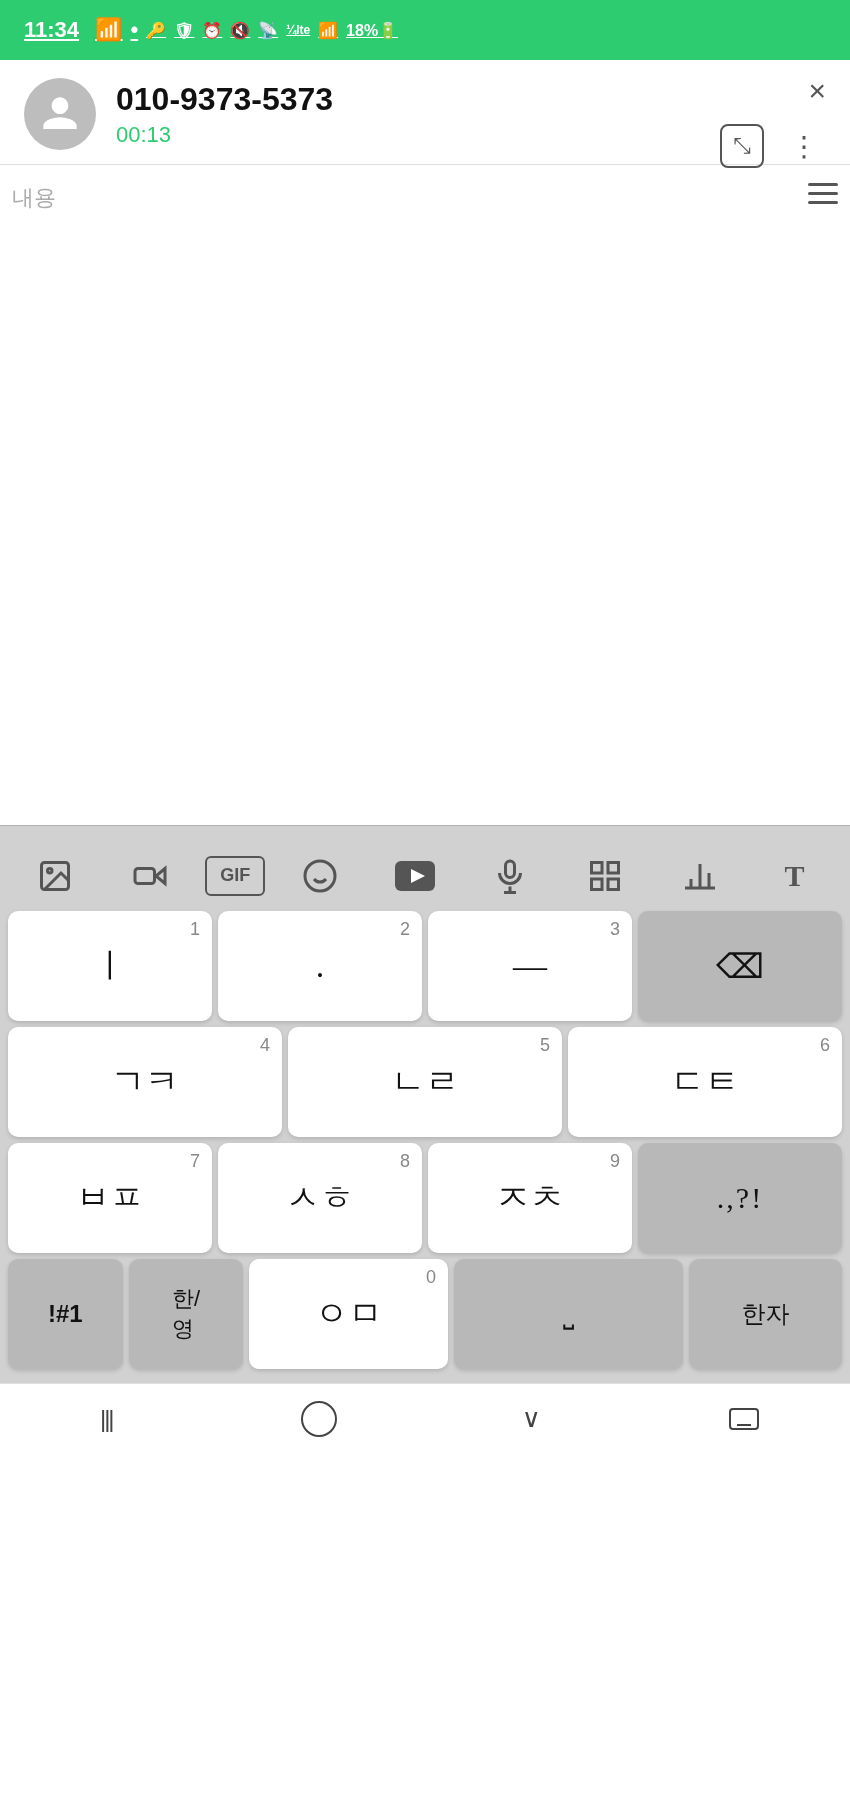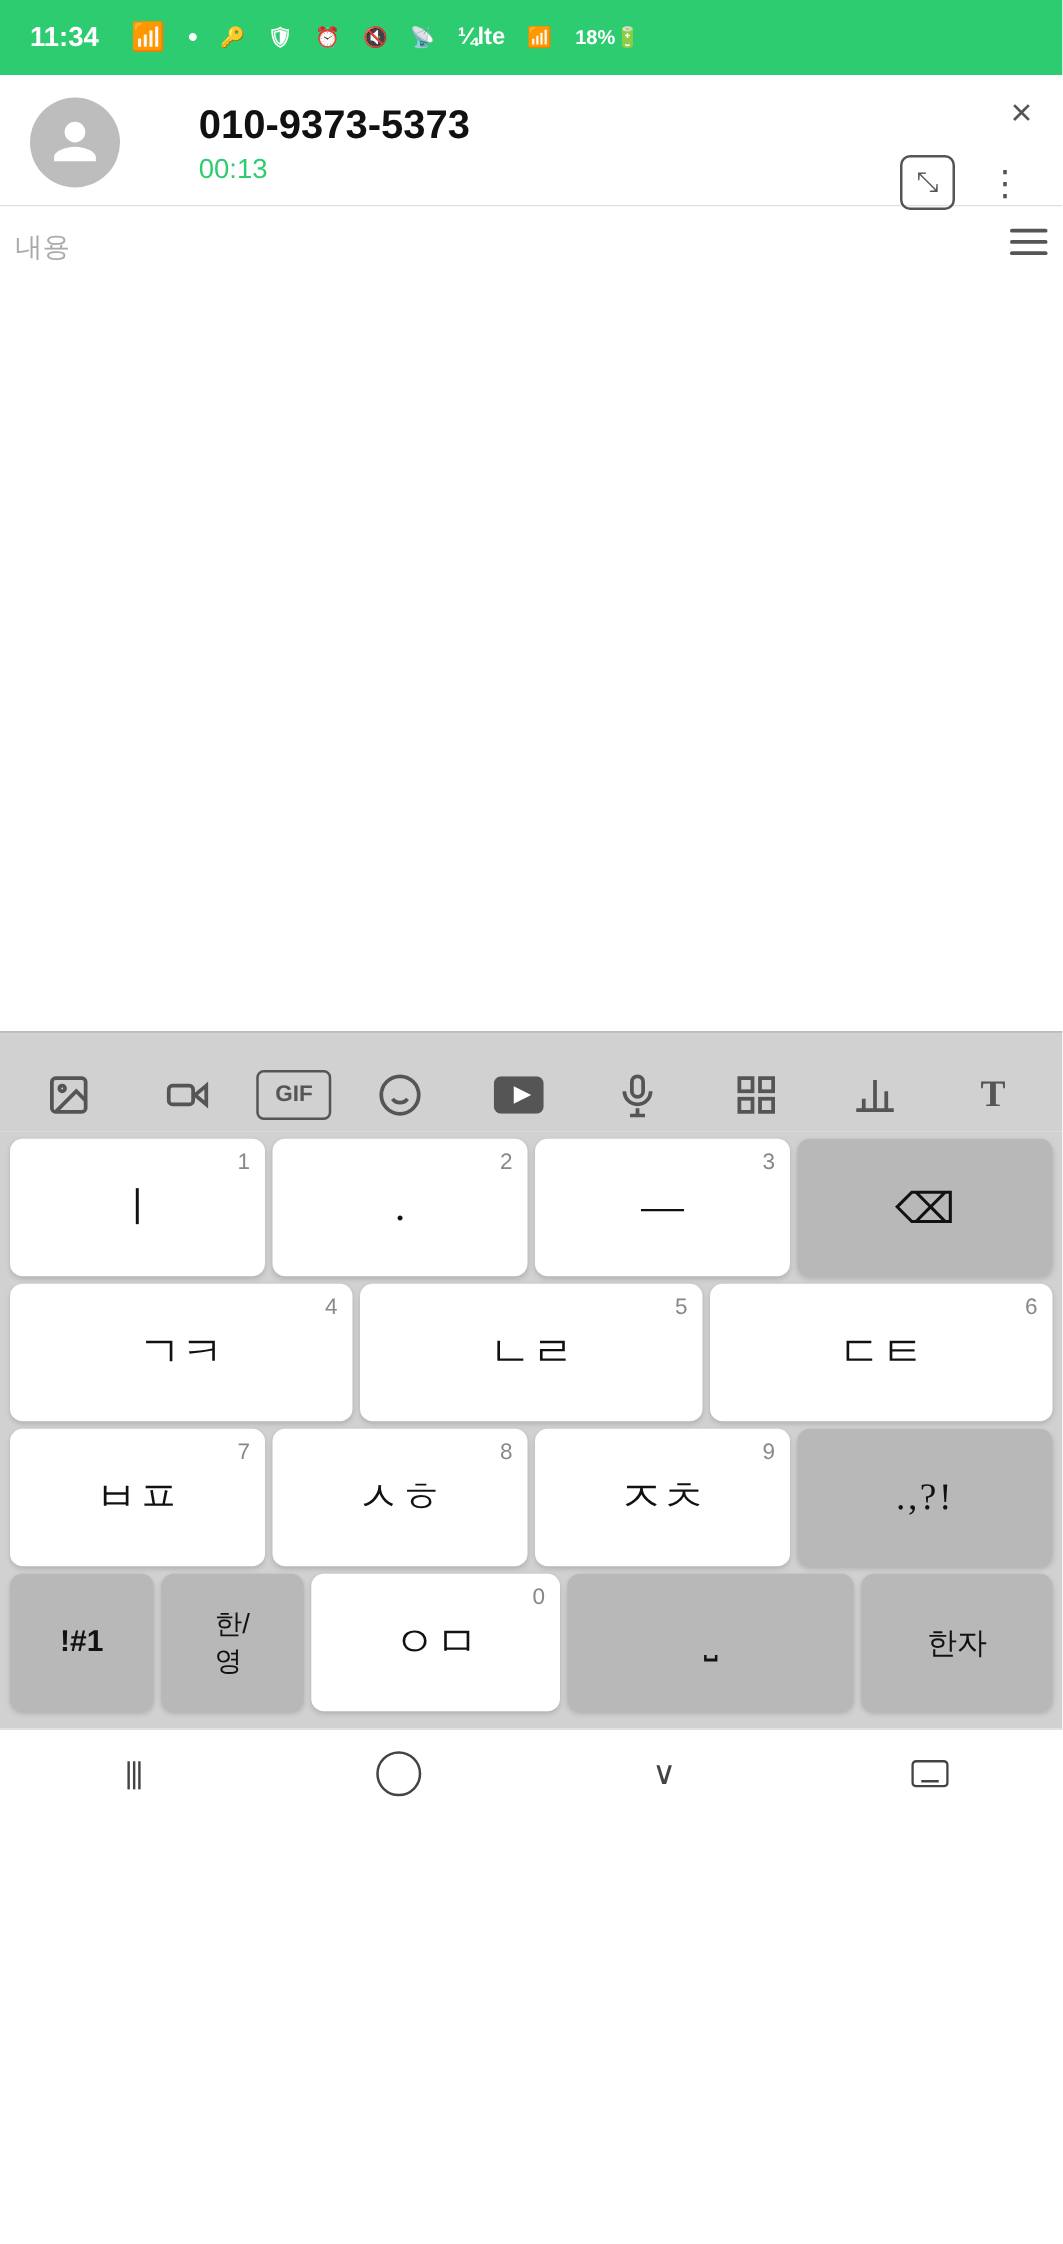--- a/index.html
+++ b/index.html
@@ -16,21 +16,22 @@
     #status-bar {
       width: 100%;
       height: 60px;
       background: #2ecc71;
       display: flex;
       align-items: center;
       padding: 0 24px;
       color: white;
       font-size: 22px;
       font-weight: 600;
-      gap: 18px;
+      gap: 8px;
+      text-decoration: underline;
     }
     #status-bar .time { margin-right: 8px; }
 
     
     #call-header {
       width: 100%;
       background: #fff;
       padding: 18px 24px 14px 24px;
       display: flex;
       align-items: center;
@@ -42,21 +43,21 @@
       height: 72px;
       border-radius: 50%;
       background: #bdbdbd;
       display: flex;
       align-items: center;
       justify-content: center;
       margin-right: 20px;
       flex-shrink: 0;
     }
     #avatar svg { width: 40px; height: 40px; fill: #fff; }
-    #call-info { flex: 1; margin-left: 43px; }
+    #call-info { flex: 1; }
     #call-number { font-size: 32px; font-weight: 700; color: #111; }
     #call-timer { font-size: 22px; color: #2ecc71; margin-top: 4px; }
     #header-actions {
       display: flex;
       flex-direction: column;
       align-items: flex-end;
       gap: 12px;
       position: absolute;
       right: 24px;
       top: 16px;
@@ -230,21 +231,21 @@
 
 <div id="status-bar">
   <span class="time">11:34</span>
   <span>📶</span>
   <span>•</span>
   <span style="font-size:16px;">🔑</span>
   <span style="font-size:16px;">🛡</span>
   <span style="font-size:16px;">⏰</span>
   <span style="font-size:16px;">🔇</span>
   <span style="font-size:16px;">📡</span>
-  <span style="font-size:19px;">¼lte</span>
+  <span style="font-size:12px;">¼lte</span>
   <span style="font-size:16px;">📶</span>
   <span style="font-size:16px;">18%🔋</span>
 </div>
 
 <div id="call-header">
   <div id="avatar">
     <svg viewBox="0 0 24 24">
       <path d="M12 12c2.7 0 5-2.3 5-5s-2.3-5-5-5-5 2.3-5 5 2.3 5 5 5zm0 2c-3.3 0-10 1.7-10 5v2h20v-2c0-3.3-6.7-5-10-5z"></path>
     </svg>
   </div>

